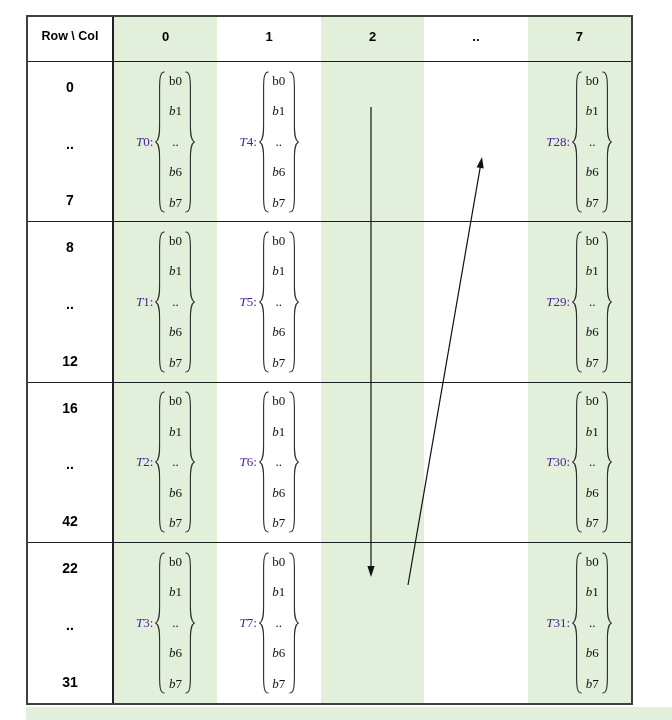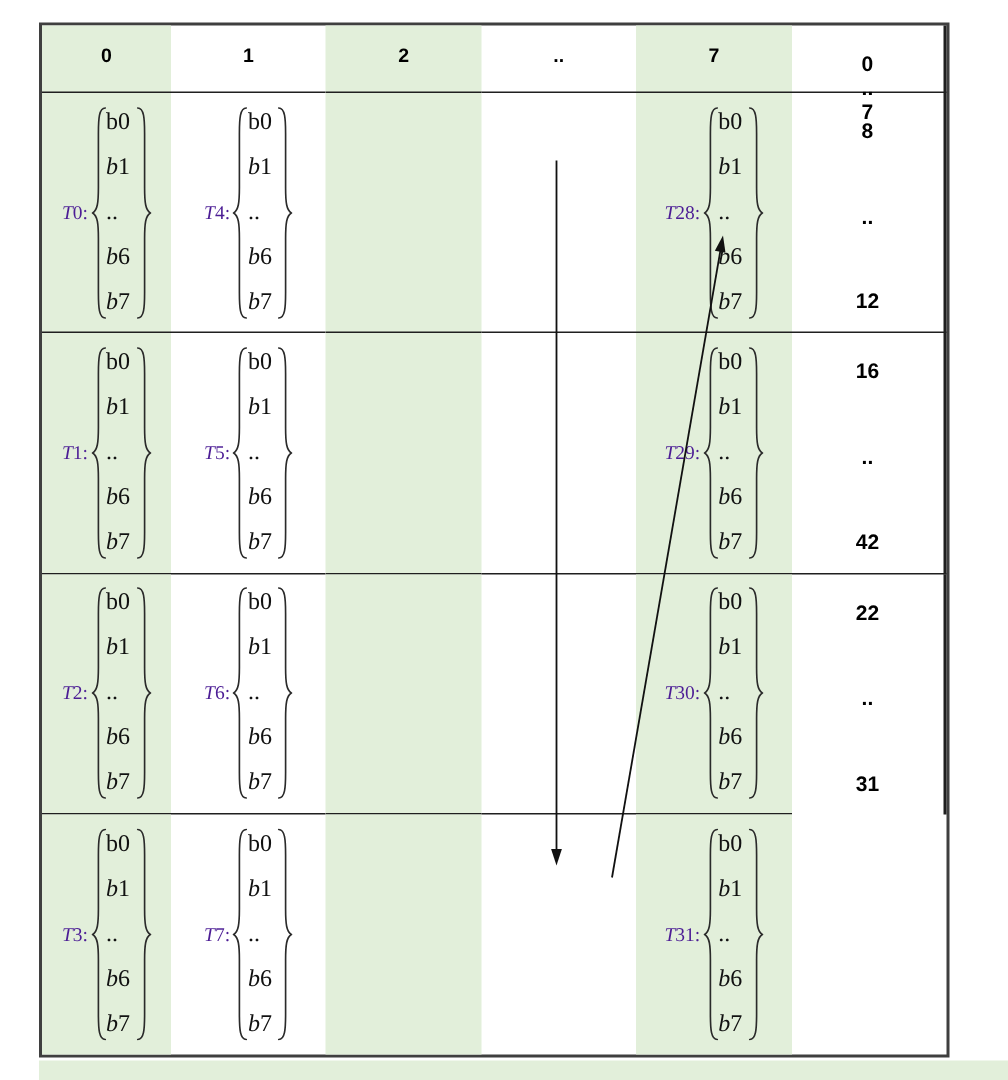--- a/index.html
+++ b/index.html
@@ -26,37 +26,38 @@
     padding:17px 0 13px 0;font-weight:bold;font-size:14px;color:#000;
   }
   .tcell{gap:1px;}
   .tlabel{
     font-family:"Liberation Serif",serif;font-size:13px;color:#4c1d95;
     white-space:nowrap;margin-right:1px;
   }
   .tlabel i{font-style:italic;}
   .vecwrap{display:flex;align-items:center;}
   .entries{
-    display:flex;flex-direction:column;justify-content:space-between;align-items:flex-start;
+    display:flex;flex-direction:column;justify-content:space-between;align-items:center;
     height:142px;min-width:20px;padding:2px 0;box-sizing:border-box;
-    font-family:"Liberation Serif",serif;font-size:16px;color:#111;
+    font-family:"Liberation Serif",serif;font-size:13px;color:#111;
   }
   .entries i{font-style:italic;}
   .brace{display:block;}
   .bottom-band{
     position:absolute;left:26px;top:707px;width:646px;height:13px;
     background:#e2efda;
   }
   .arrows-overlay{position:absolute;left:0;top:0;pointer-events:none;}
 </style>
 </head>
 <body>
 
 <div class="canvas">
   <div class="layout-table" id="layout-table" style="border-color: rgb(63, 63, 63);">
+      <div class="cell corner vline hline">Row \ Col</div>
       <div class="cell hdr hline green">0</div>
       <div class="cell hdr hline">1</div>
       <div class="cell hdr hline green">2</div>
       <div class="cell hdr hline">..</div>
       <div class="cell hdr hline green">7</div>
       <div class="cell rowlabel vline hline">
         <span>0</span>
         <span>..</span>
         <span>7</span>
       </div>

